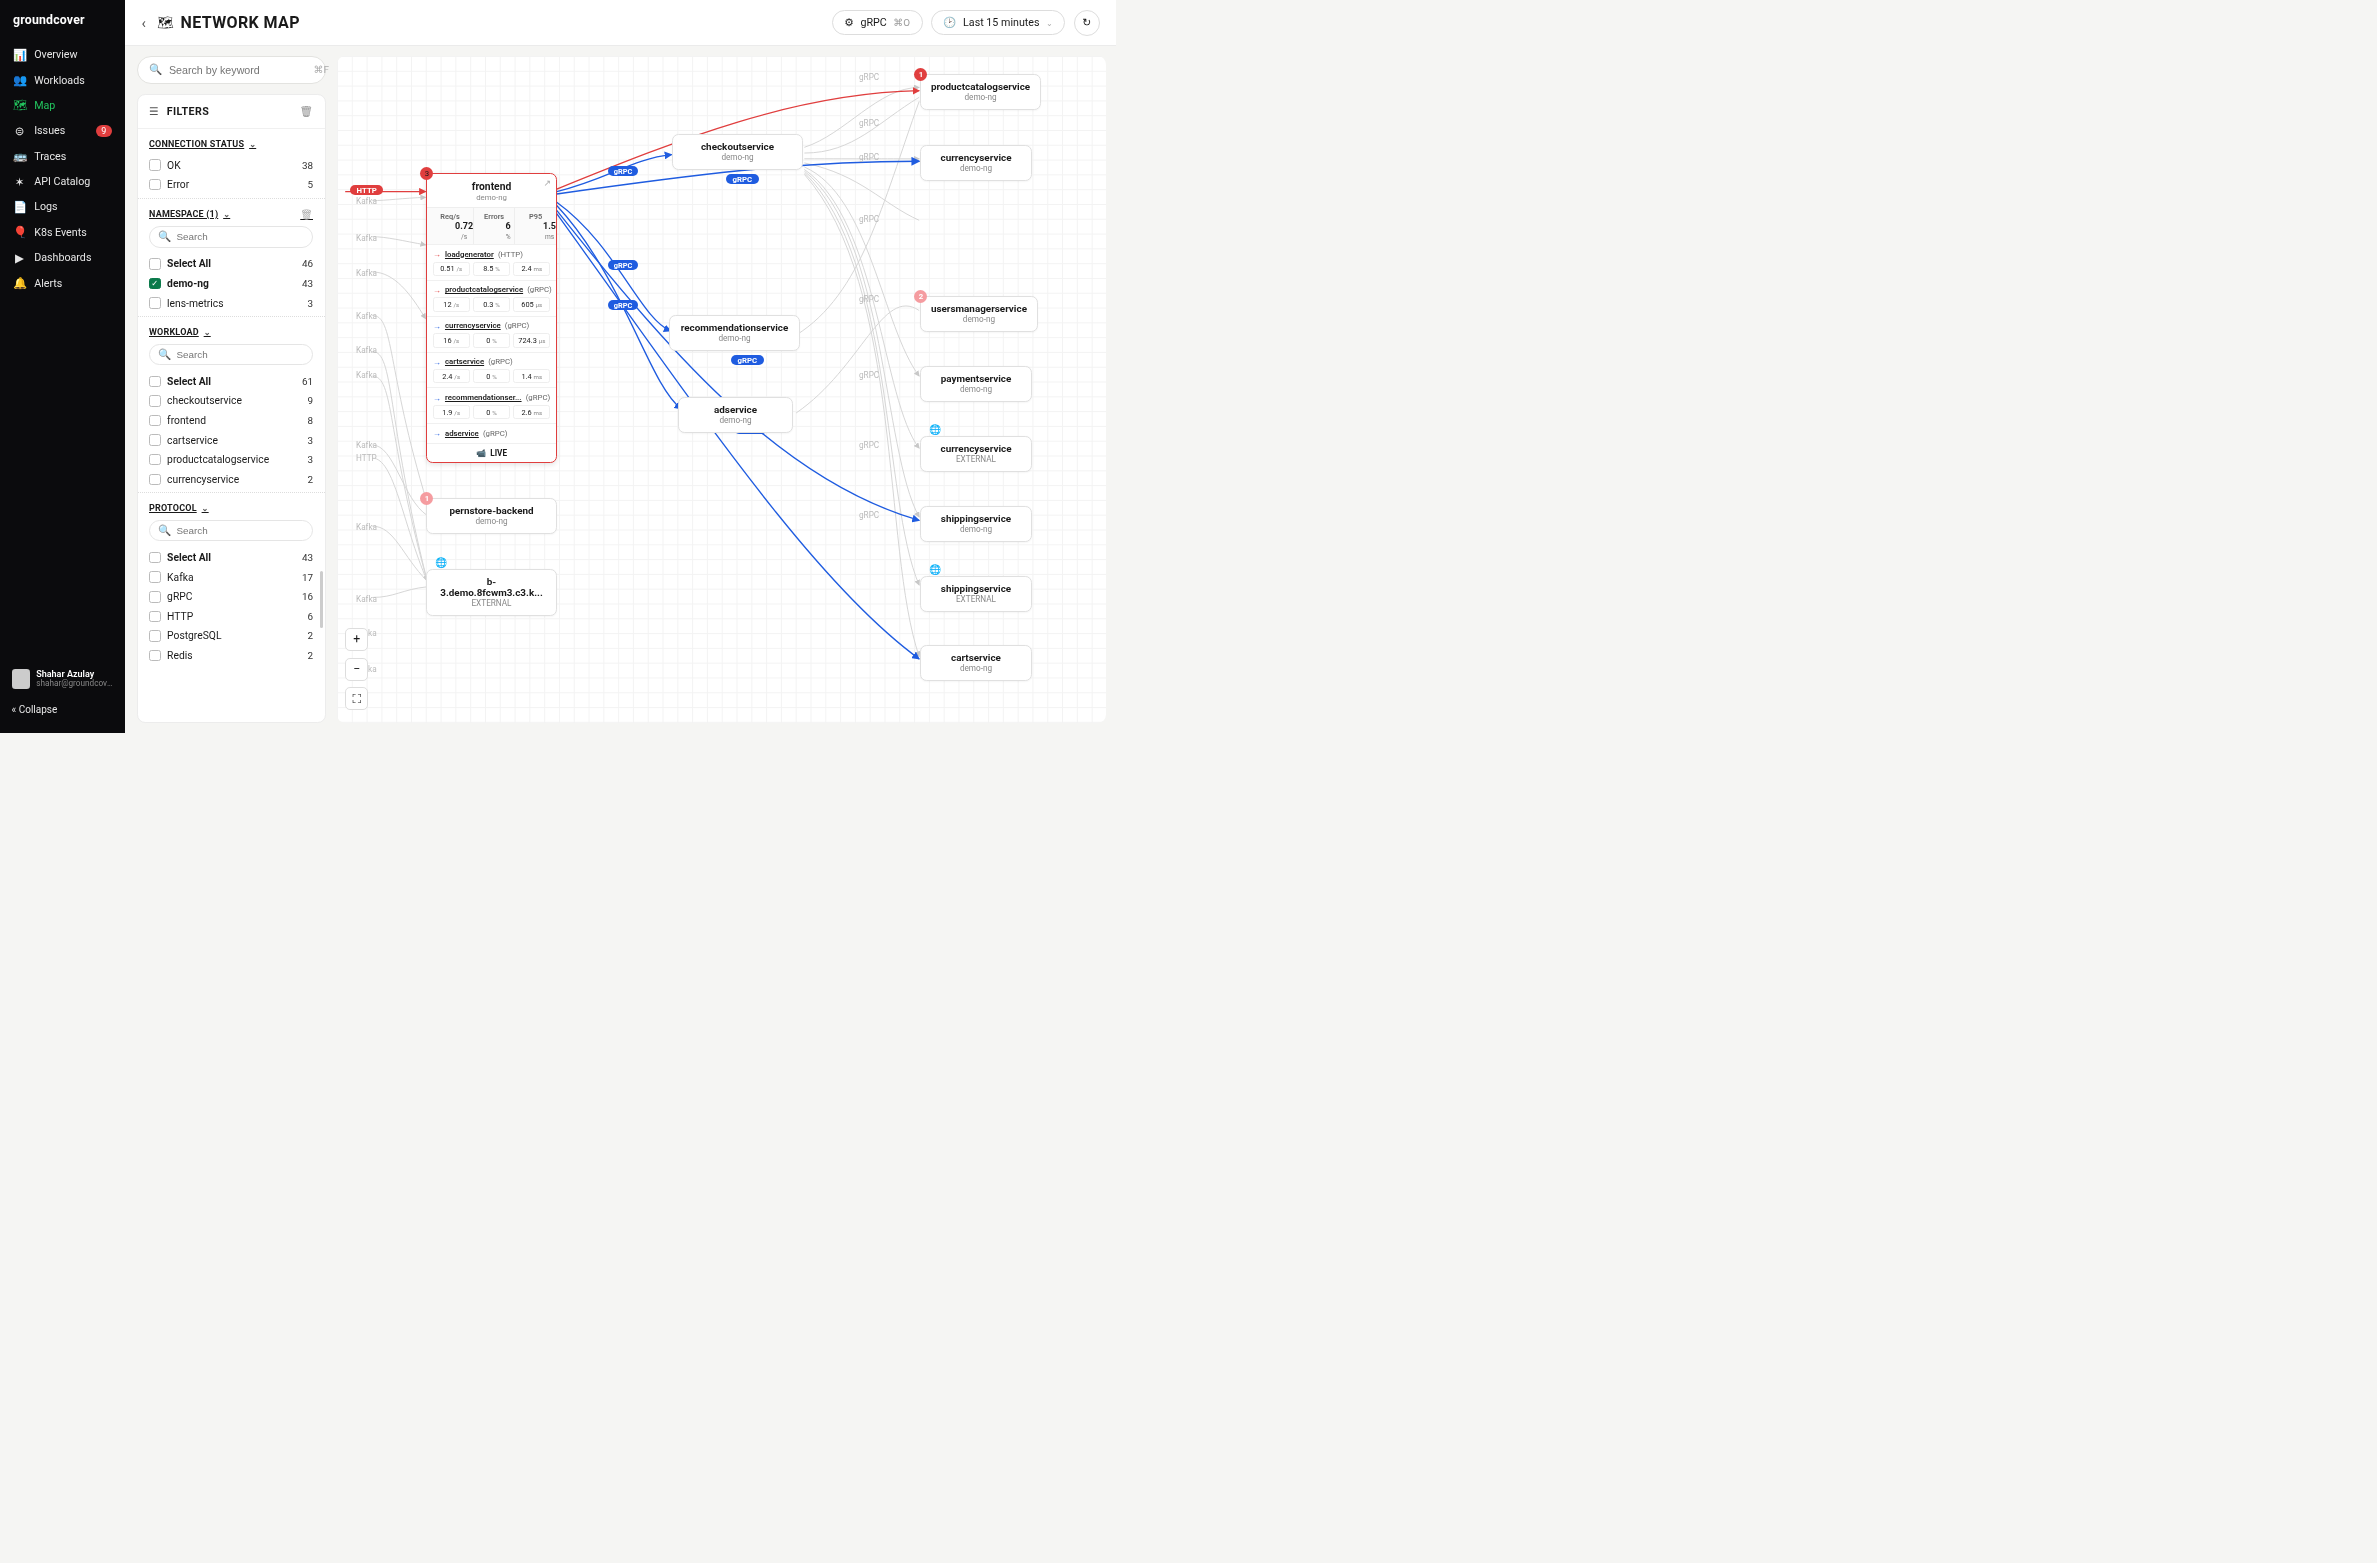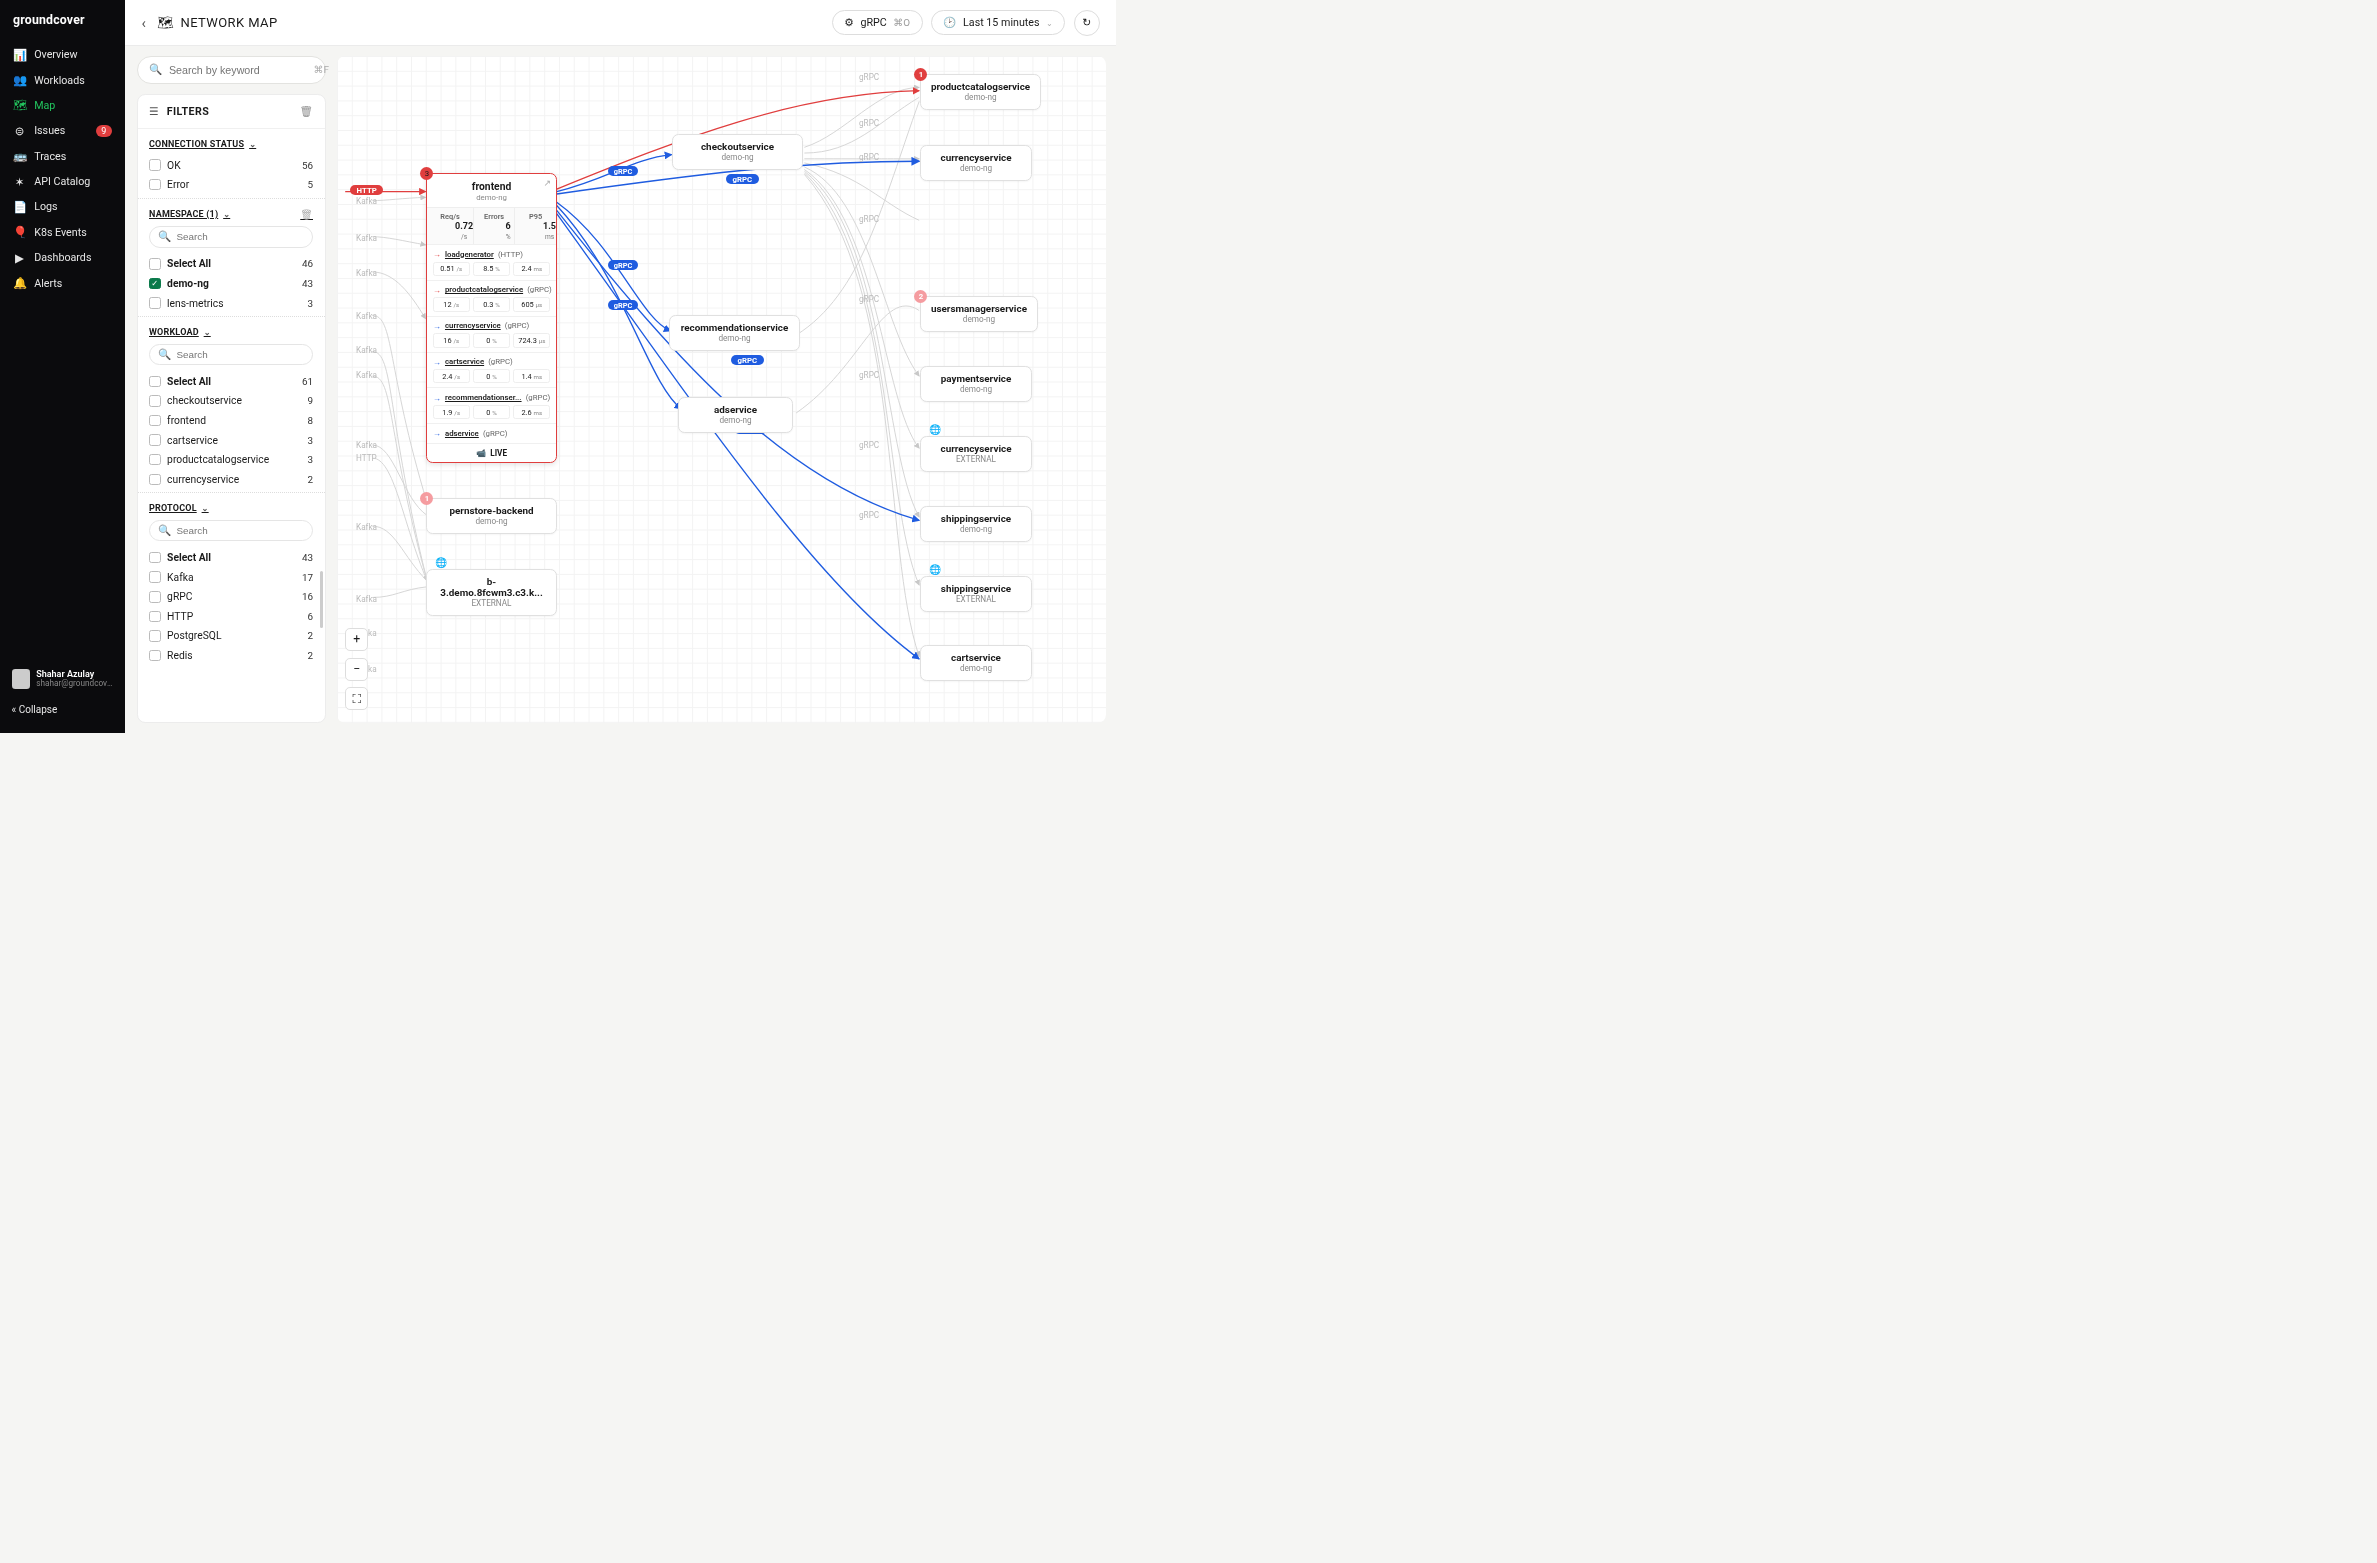--- a/index.html
+++ b/index.html
@@ -16,21 +16,21 @@
 .avatar { width: 19.7px; height: 19.7px; border-radius: 3.3px; background: #ccc; }
 .user-meta { font-size: 8.2px; line-height: 1.2; overflow: hidden; }
 .user-name { font-weight: 600; font-size: 9px; }
 .user-email { color: #888; white-space: nowrap; overflow: hidden; text-overflow: ellipsis; }
 .collapse { padding: 8.2px 11.5px; font-size: 10px; color: #e6e6e6; cursor: pointer; }
 .main { flex: 1; display: flex; flex-direction: column; }
 .header { height: 46px; background: #fff; display: flex; align-items: center; padding: 0 16.4px; gap: 11.5px; border-bottom: 0.8px solid #ebebeb; }
 .back { font-size: 14.8px; color: #555; cursor: pointer; }
 .page-title-wrap { display: flex; align-items: center; gap: 6.6px; }
 .page-title-icon { font-size: 13px; }
-.page-title { font-weight: 400; letter-spacing: 0.4px; font-size: 13px; }
+.page-title { font-weight: 700; letter-spacing: 0.4px; font-size: 16px; }
 .header-right { margin-left: auto; display: flex; gap: 8.2px; align-items: center; }
 .pill { border: 0.8px solid #ddd; border-radius: 14.8px; padding: 4.9px 11.5px; display: flex; align-items: center; gap: 6.6px; background: #fff; font-size: 10.7px; }
 .pill .kbd { color: #999; font-size: 9.9px; }
 .refresh { width: 26px; height: 26px; border: 0.8px solid #ddd; border-radius: 13px; display: flex; align-items: center; justify-content: center; cursor: pointer; }
 .content { flex: 1; display: flex; overflow: hidden; }
 .filter-col { width: 212px; padding: 9.9px 11.5px; display: flex; flex-direction: column; gap: 9.9px; }
 .search-box { border: 0.8px solid #e3e3e0; background: #fff; border-radius: 16.4px; padding: 6.6px 11.5px; display: flex; align-items: center; gap: 6.6px; }
 .search-box input { border: none; outline: none; flex: 1; font-size: 10.7px; }
 .search-box .kbd { color: #aaa; font-size: 9.9px; }
 .filters-panel { background: #fff; border-radius: 8.2px; border: 0.8px solid #ececec; flex: 1; overflow-y: auto; position: relative; }
@@ -188,21 +188,21 @@
 
           <div class="filter-group">
             <div class="fg-head">
                 <span>CONNECTION STATUS</span>
                 <span class="chev">⌄</span>
               </div>
             <div id="fg-conn">
                 <div class="frow">
                   <span class="cb "></span>
                   <span class="lbl ">OK</span>
-                  <span class="cnt">56</span>
+                  <span class="cnt">38</span>
                 </div>
                 <div class="frow">
                   <span class="cb "></span>
                   <span class="lbl ">Error</span>
                   <span class="cnt">5</span>
                 </div>
               </div>
           </div>
 
           <div class="filter-group">

